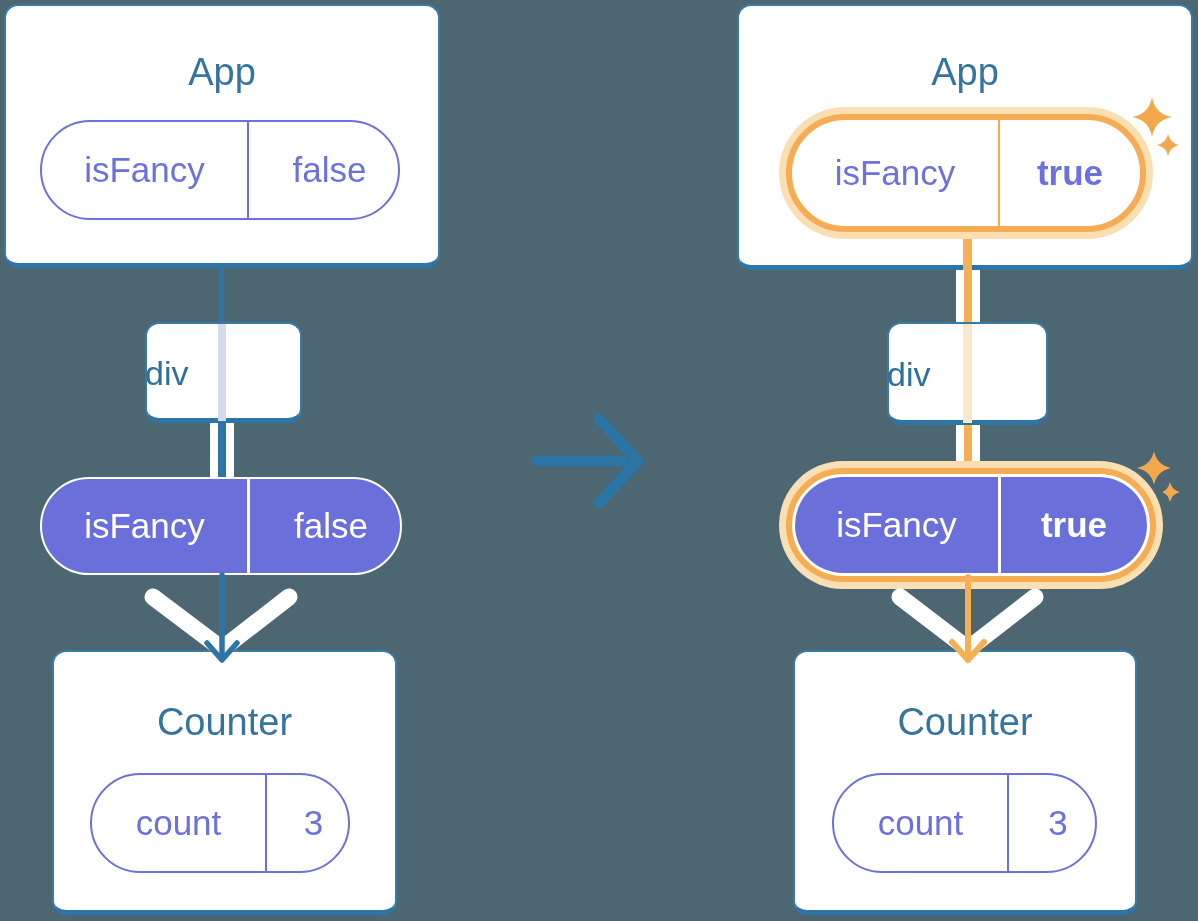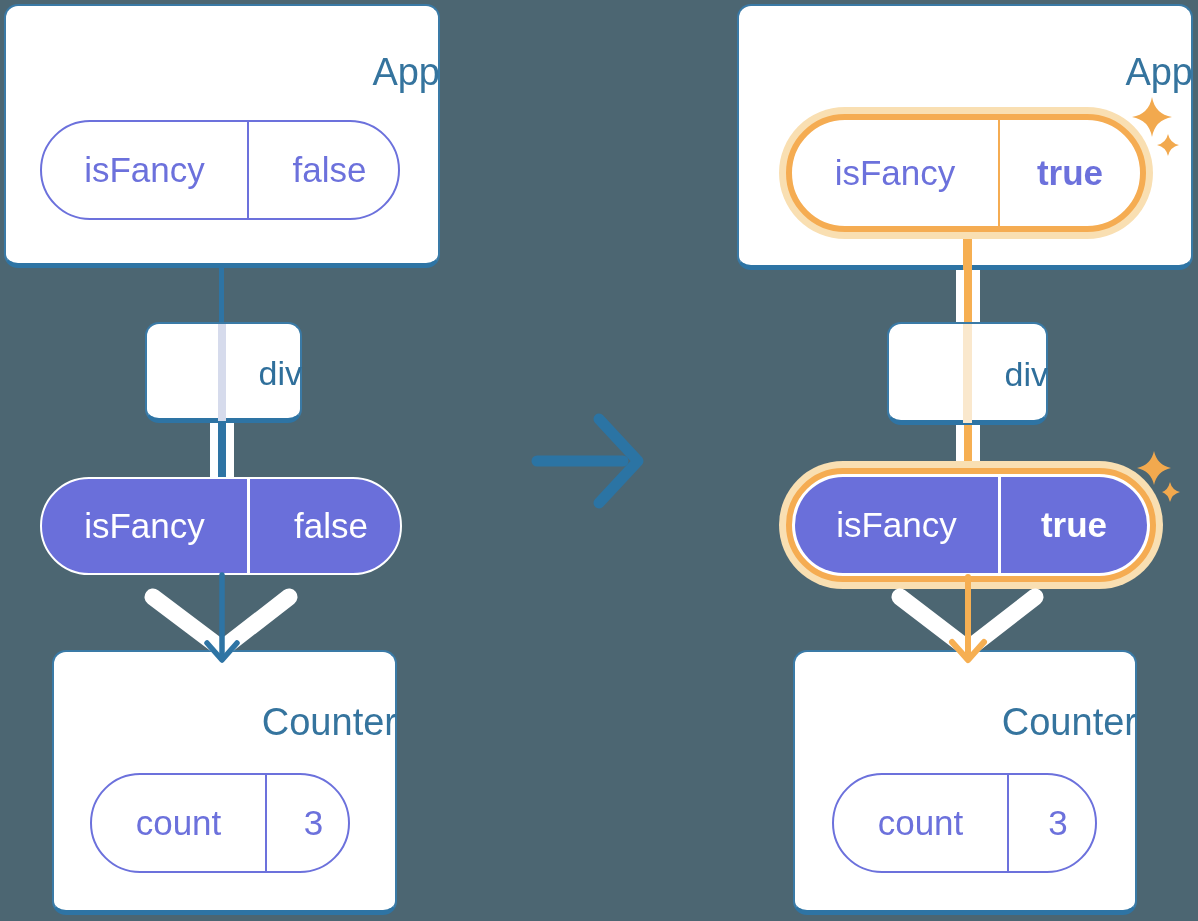--- a/index.html
+++ b/index.html
@@ -14,27 +14,27 @@
 
   
   .card{
     background:#FFFFFF;
     border:2px solid #3A7AA6;
     border-bottom:5px solid #2E74A4;
     border-radius:14px;
     z-index:1;
   }
   .card-title{
-    text-align:right;
+    text-align:center;
     font-size:38px;line-height:40px;font-weight:500;
     color:#35749E;
     z-index:3;
   }
   .div-label{
-    text-align:right;
+    text-align:left;
     font-size:34px;line-height:36px;font-weight:500;
     color:#2F6F9B;
     z-index:3;
   }
 
   
   .pill{
     display:flex;align-items:stretch;
     border-radius:60px;
     font-size:35px;

